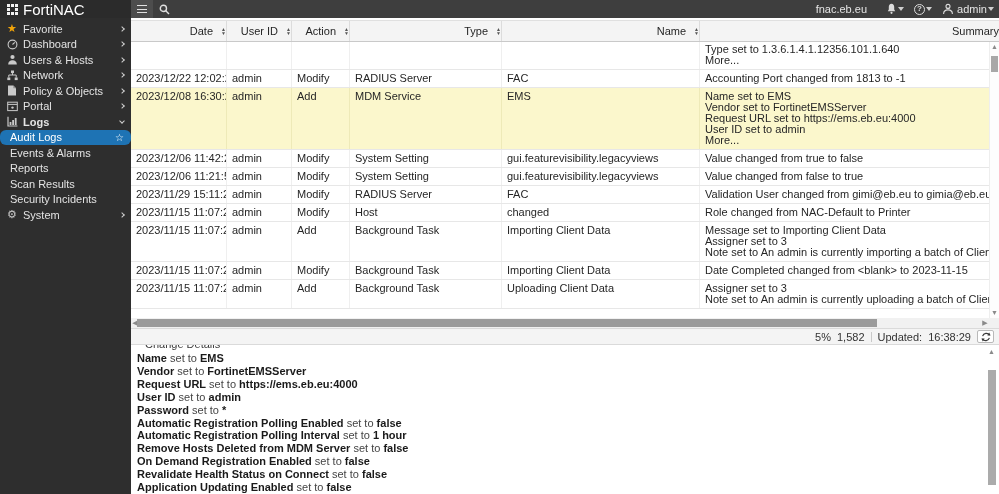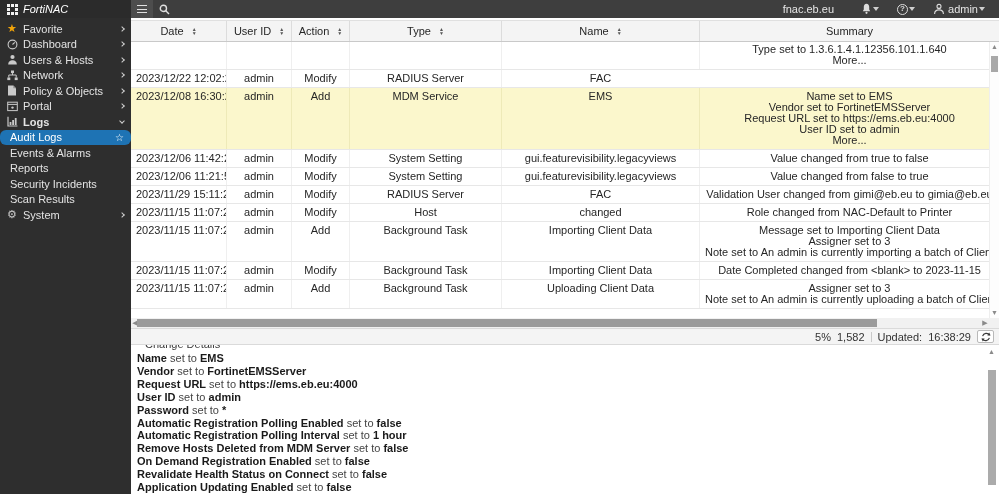--- a/index.html
+++ b/index.html
@@ -5,26 +5,26 @@
   * { box-sizing: border-box; }
   html,body { margin:0; padding:0; }
   body {
     width:999px; height:494px; position:relative; overflow:hidden;
     font-family:"Liberation Sans", sans-serif; font-size:11px; color:#262626; background:#fff;
   }
 
   
   .topbar { position:absolute; top:0; left:0; width:999px; height:18px; background:#3e3e3e; display:flex; align-items:center; z-index:10; }
   .topbar-left { width:131px; height:18px; background:#2b2b2b; display:flex; align-items:center; gap:5px; padding-left:7px; flex:none; }
-  .brand { color:#fff; font-size:11px;font-style:italic; }
+  .brand { color:#fff; font-size:15px; }
   .menu-btn { width:22px; height:18px; background:#4d4d4d; display:flex; align-items:center; justify-content:center; cursor:pointer; }
   .bars { width:10px; height:8px; border-top:1.5px solid #e0e0e0; border-bottom:1.5px solid #e0e0e0; position:relative; }
   .bars::after { content:""; position:absolute; left:0; right:0; top:2.5px; border-top:1.5px solid #e0e0e0; }
   .search-btn { width:22px; height:18px; display:flex; align-items:center; justify-content:center; cursor:pointer; }
-  .topbar-right { margin-left:auto; display:flex; align-items:center; gap:13px; padding-right:9px; color:#e4e4e4; }
+  .topbar-right { margin-left:auto; display:flex; align-items:center; gap:5px; color:#e4e4e4; }
   .hostname { margin-right:14px; }
   .caret { width:0; height:0; border-left:3px solid transparent; border-right:3px solid transparent; border-top:4px solid #cfcfcf; margin:0 5px 0 1px; }
   .help-circle { width:11px; height:11px; border-radius:50%; border:1.2px solid #dcdcdc; color:#dcdcdc; font-size:8px; font-weight:bold; display:flex; align-items:center; justify-content:center; line-height:1; }
   .tb-ico { display:flex; align-items:center; cursor:pointer; }
   .username { margin-left:3px; }
 
   
   .sidebar { position:absolute; top:18px; left:0; width:131px; height:476px; background:#2e2e2e; padding-top:3px; z-index:9; }
   .side-item { height:15.5px; display:flex; align-items:center; color:#e3e3e3; padding:0 7px; cursor:pointer; white-space:nowrap; }
   .side-item .icn { width:16px; flex:none; display:flex; align-items:center; font-size:10px; line-height:1; }
@@ -38,26 +38,26 @@
   .fav-star { color:#fff; font-size:10px; flex:none; }
   .gold { color:var(--star,#f0a30a); font-size:11px; }
   .gear-glyph { color:#c9c9c9; font-size:11px; }
 
   
   .main { position:absolute; left:131px; top:18px; width:868px; height:476px; background:#fff; }
 
   .grid-header { position:absolute; top:2px; left:0; width:868px; height:22px; display:grid;
     grid-template-columns:95px 65px 58px 152px 198px 1fr;
     background:#f4f4f4; border-top:1px solid #e0e0e0; border-bottom:1px solid #c9c9c9; z-index:5; }
-  .th { display:flex; align-items:center; justify-content:center; gap:8px; color:#262626; overflow:hidden; }
+  .th { display:flex; align-items:center; justify-content:flex-end; gap:8px; color:#262626; overflow:hidden; }
   .th + .th { border-left:1px solid #dcdcdc; }
   .sort { display:flex; flex-direction:column; font-size:5px; line-height:4px; color:#555; }
 
   .grid-body { position:absolute; top:24px; left:0; width:868px; height:276px; overflow:hidden; }
-  .row { display:grid; grid-template-columns:95px 65px 58px 152px 198px 1fr; border-bottom:1px solid #e7e7e7; background:#fff; cursor:pointer;text-align:center; }
+  .row { display:grid; grid-template-columns:95px 65px 58px 152px 198px 1fr; border-bottom:1px solid #e7e7e7; background:#fff; cursor:pointer; }
   .row.hl { background:var(--hl,#fbf7cc); }
   .cell { padding:3px 5px; line-height:11px; overflow:hidden; white-space:nowrap; }
   .cell + .cell { border-left:1px solid #efefef; }
   .row.hl .cell + .cell { border-left-color:#eeeab8; }
   .sum-line { line-height:11px; }
 
   
   .vscroll { position:absolute; right:0; top:24px; width:10px; height:276px; background:#fdfdfd; border-left:1px solid #eee; z-index:6; }
   .vscroll .arr, .vscroll2 .arr { position:absolute; left:0; width:9px; text-align:center; font-size:7px; color:#8a8a8a; line-height:8px; cursor:pointer; }
   .vscroll .thumb { position:absolute; left:1px; right:1px; top:14px; height:16px; background:#a8a8a8; cursor:pointer; }
@@ -228,24 +228,24 @@
         <span class="lbl">Audit Logs</span>
         <span><span class="fav-star">☆</span></span>
       </div>
       <div class="side-item sub">
         <span class="lbl">Events &amp; Alarms</span>
       </div>
       <div class="side-item sub">
         <span class="lbl">Reports</span>
       </div>
       <div class="side-item sub">
+        <span class="lbl">Scan Results</span>
+      </div>
+      <div class="side-item sub">
         <span class="lbl">Security Incidents</span>
-      </div>
-      <div class="side-item sub">
-        <span class="lbl">Scan Results</span>
       </div>
       <div class="side-item">
         <span class="icn">
           <span class="gear-glyph">⚙</span>
         </span>
         <span class="lbl">System</span>
         <span class="chev right"></span>
       </div>
     </div>
 </div>
@@ -305,20 +305,23 @@
           <div class="sum-line">Type set to 1.3.6.1.4.1.12356.101.1.640</div>
           <div class="sum-line">More...</div>
         </div>
       </div>
       <div class="row">
         <div class="cell">2023/12/22 12:02:28</div>
         <div class="cell">admin</div>
         <div class="cell">Modify</div>
         <div class="cell">RADIUS Server</div>
         <div class="cell">FAC</div>
+        <div class="cell">
+          <div class="sum-line">Accounting Port changed from 1813 to -1</div>
+        </div>
       </div>
       <div class="row hl">
         <div class="cell">2023/12/08 16:30:21</div>
         <div class="cell">admin</div>
         <div class="cell">Add</div>
         <div class="cell">MDM Service</div>
         <div class="cell">EMS</div>
         <div class="cell">
           <div class="sum-line">Name set to EMS</div>
           <div class="sum-line">Vendor set to FortinetEMSServer</div>

